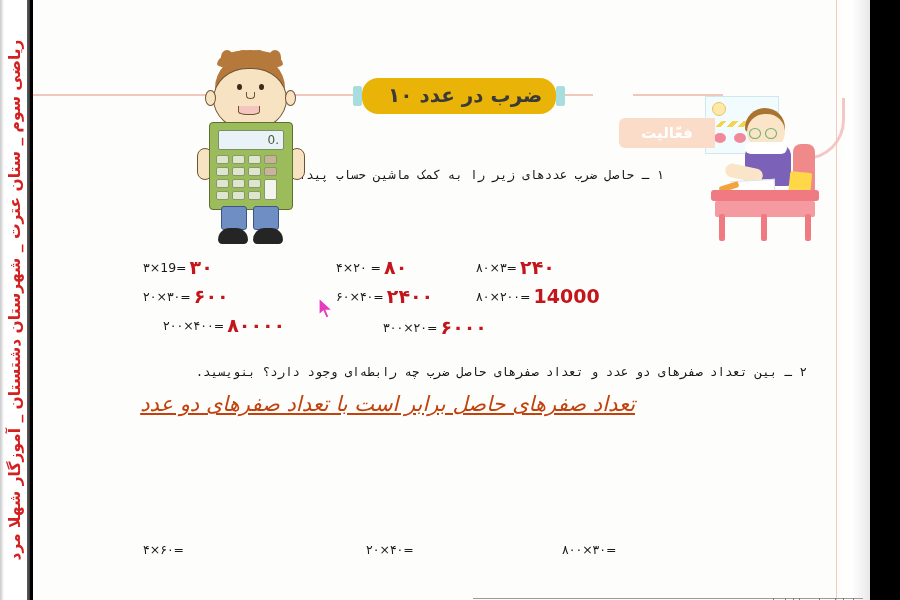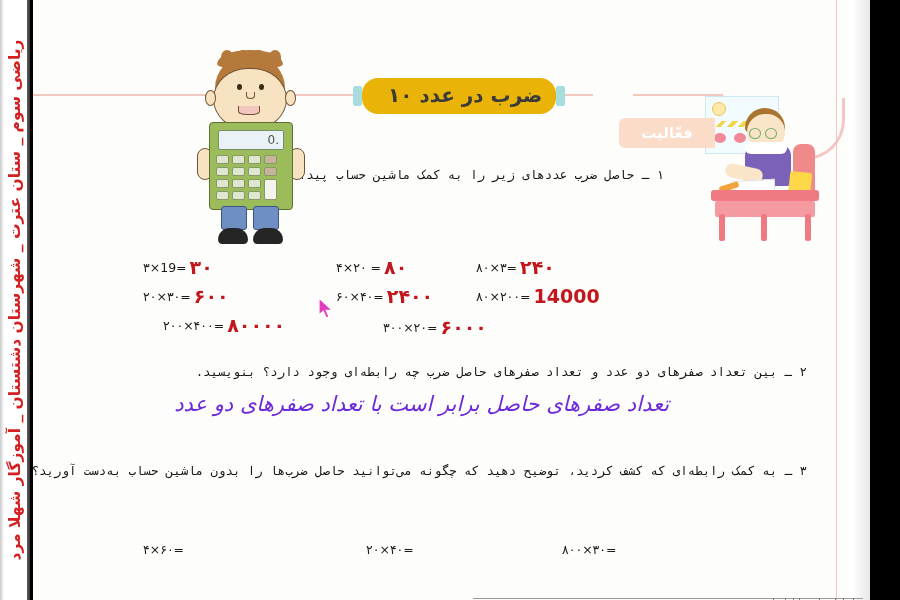--- a/index.html
+++ b/index.html
@@ -145,30 +145,31 @@
     font-weight: bold;
     letter-spacing: 1px;
     vertical-align: -2px;
     margin-left: 3px;
     font-family: "DejaVu Sans", sans-serif;
   }
 
   
   .hand-answer {
     position: absolute;
-    left: 166px; top: 392px;
+    left: 132px; top: 392px;
     width: 470px;
     direction: rtl;
     text-align: center;
-    color: #6d28d9;
+    color: #c2410c;
     font-size: 21px;
     font-family: "DejaVu Serif", serif;
     font-style: italic;
     white-space: nowrap;
     letter-spacing: 0px;
+    text-decoration: underline;
   }
 
   
   .cursor {
     position: absolute;
     left: 318px; top: 297px;
     width: 18px; height: 24px;
     z-index: 60;
     pointer-events: none;
   }
@@ -331,21 +332,20 @@
     <div class="eq" style="left:303px; top:316px;margin-left:47px;"><span>۳۰۰×۲۰=</span><span class="ans">۶۰۰۰</span></div>
 
     <div class="eq" style="left:110px; top:256px;"><span>۳×19=</span><span class="ans">۳۰</span></div>
     <div class="eq" style="left:110px; top:285px;"><span>۲۰×۳۰=</span><span class="ans">۶۰۰</span></div>
     <div class="eq" style="left:110px; top:314px;margin-left:20px;"><span>۲۰۰×۴۰۰=</span><span class="ans">۸۰۰۰۰</span></div>
 
     <div class="q" style="right:63px; top:365px;">۲ ـ بین تعداد صفرهای دو عدد و تعداد صفرهای حاصل ضرب چه رابطه‌ای وجود دارد؟ بنویسید.</div>
 
     <div class="hand-answer">تعداد صفرهای حاصل برابر است با تعداد صفرهای دو عدد</div>
 
-    <div class="q" style="right:63px; top:464px;">۳ ـ به کمک رابطه‌ای که کشف کردید، توضیح دهید که چگونه می‌توانید حاصل ضرب‌ها را بدون ماشین حساب به‌دست آورید؟</div>
 
 
     <div class="eq" style="left:529px; top:542px;">۸۰۰×۳۰=</div>
     <div class="eq" style="left:333px; top:542px;">۲۰×۴۰=</div>
     <div class="eq" style="left:110px; top:542px;">۴×۶۰=</div>
 
   </div>
 
   <div class="side-strip">
     <div class="ribbon-shade"></div>

